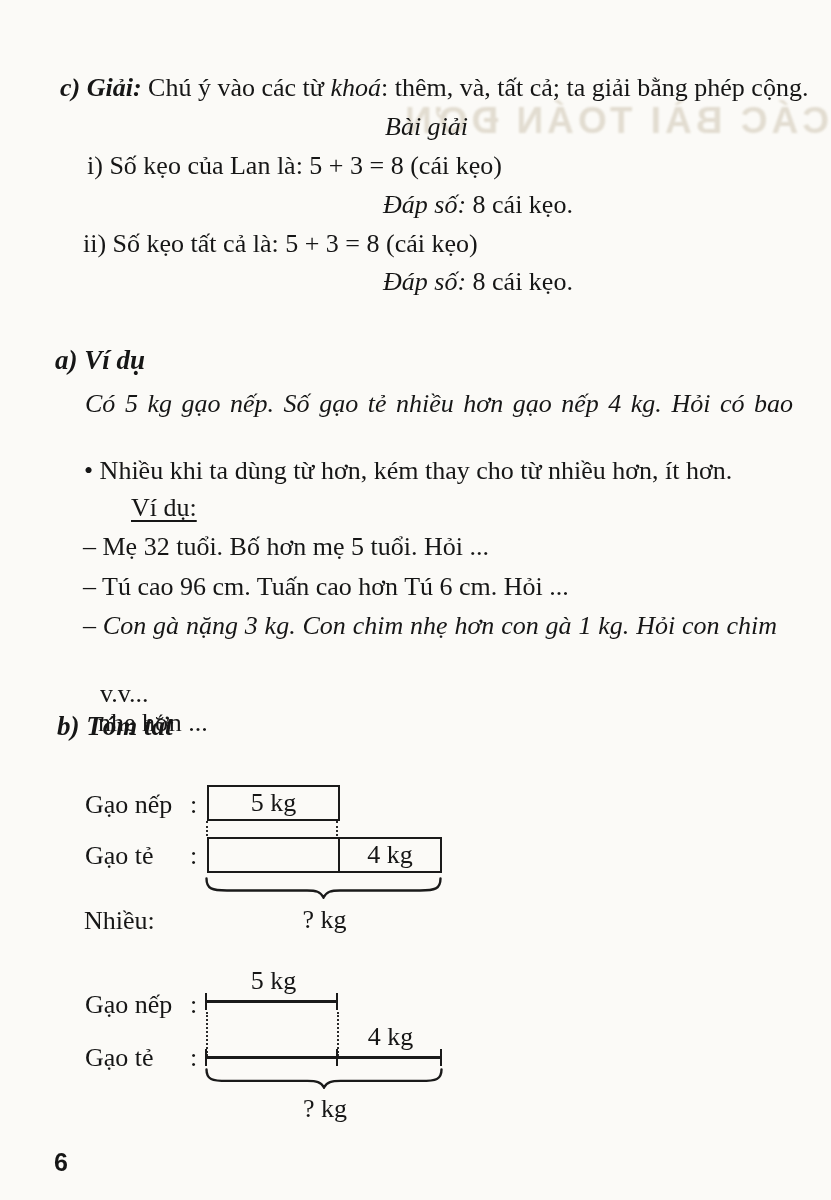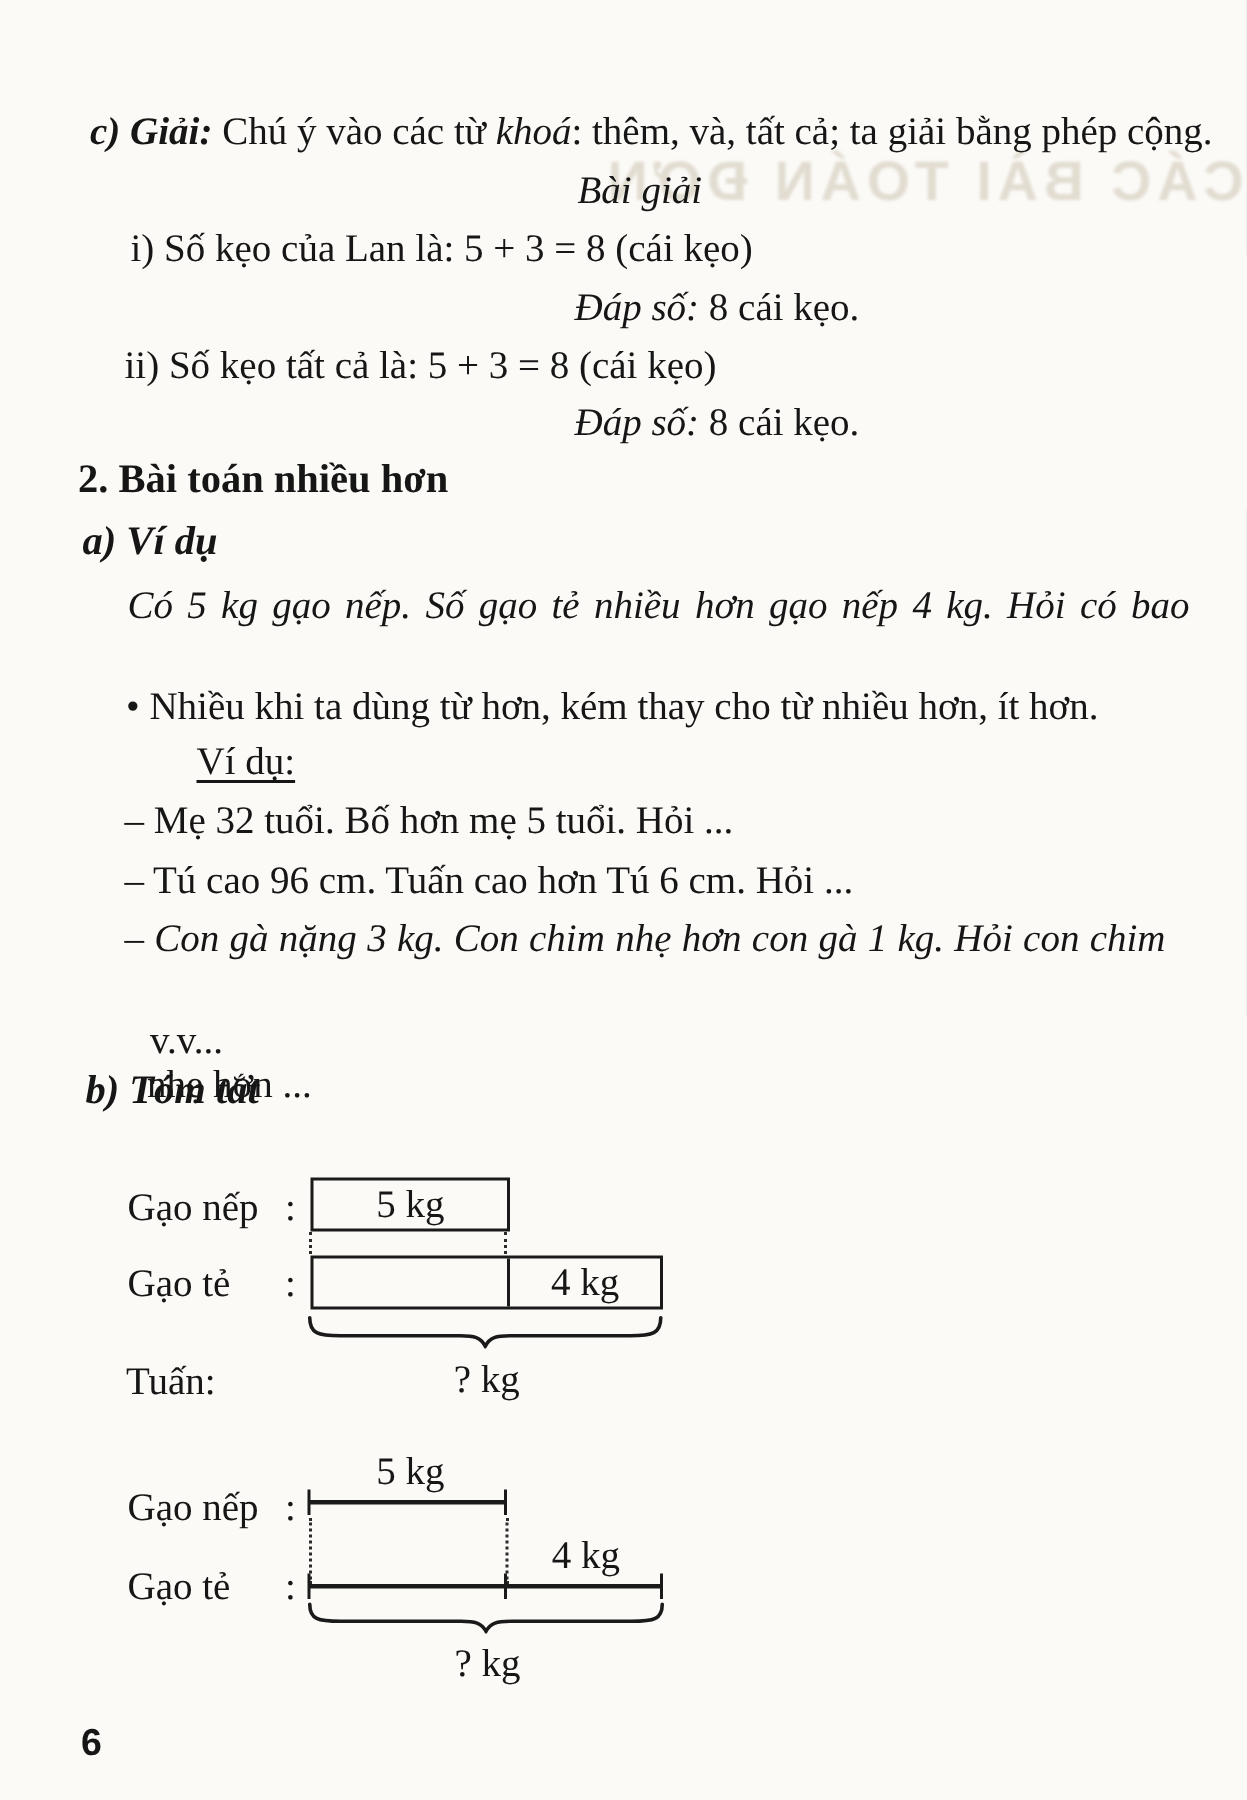--- a/index.html
+++ b/index.html
@@ -61,21 +61,20 @@
   <div class="t" style="left:383px;top:190px;">
     <span class="it">Đáp số:</span><span> 8 cái kẹo.</span>
   </div>
 
   <div class="t" style="left:83px;top:229px;">ii) Số kẹo tất cả là: 5 + 3 = 8 (cái kẹo)</div>
 
   <div class="t" style="left:383px;top:267px;">
     <span class="it">Đáp số:</span><span> 8 cái kẹo.</span>
   </div>
 
-  <div class="t b h2" style="left:52px;top:304px;">2. Bài toán nhiều hơn</div>
 
   <div class="t bi h2" style="left:55px;top:345px;">a) Ví dụ</div>
 
   <div class="t just" style="left:85px;top:389px;width:708px;">Có 5 kg gạo nếp. Số gạo tẻ nhiều hơn gạo nếp 4 kg. Hỏi có bao</div>
 
   <div class="t" style="left:84px;top:456px;">• Nhiều khi ta dùng từ hơn, kém thay cho từ nhiều hơn, ít hơn.</div>
 
   <div class="t ul" style="left:83px;top:493px;margin-left:48px;">Ví dụ:</div>
 
   <div class="t" style="left:83px;top:532px;">– Mẹ 32 tuổi. Bố hơn mẹ 5 tuổi. Hỏi ...</div>
@@ -104,21 +103,21 @@
     </div>
   </div>
 
   <div class="brace" style="left:205px;top:877px;width:237px;height:22px;">
     <svg viewBox="0 0 237 22" preserveAspectRatio="none">
       <path d="M 1.5 1.5 C 1.5 12, 7 13.5, 22 13.5 L 102 13.5 C 111 13.5, 115.5 14.5, 118.5 20.5 C 121.5 14.5, 126 13.5, 135 13.5 L 215 13.5 C 230 13.5, 235.5 12, 235.5 1.5" fill="none" stroke="#1a1a1a" stroke-width="2.4" stroke-linecap="round"></path>
     </svg>
   </div>
   <div class="t center" style="left:207px;top:905px;width:235px;">? kg</div>
 
-  <div class="t" style="left:84px;top:906px;">Tuấn:</div>
+  <div class="t" style="left:84px;top:906px;">Nhiều:</div>
 
   <div class="t center" style="left:207px;top:966px;width:133px;">5 kg</div>
 
   <div class="t" style="left:85px;top:990px;">Gạo nếp</div>
   <div class="t" style="left:190px;top:990px;">:</div>
 
   <div class="hline" style="left:206px;top:1000px;width:132px;"></div>
   <div class="tick" style="left:205px;top:993px;height:17px;"></div>
   <div class="tick" style="left:336px;top:993px;height:17px;"></div>
 

